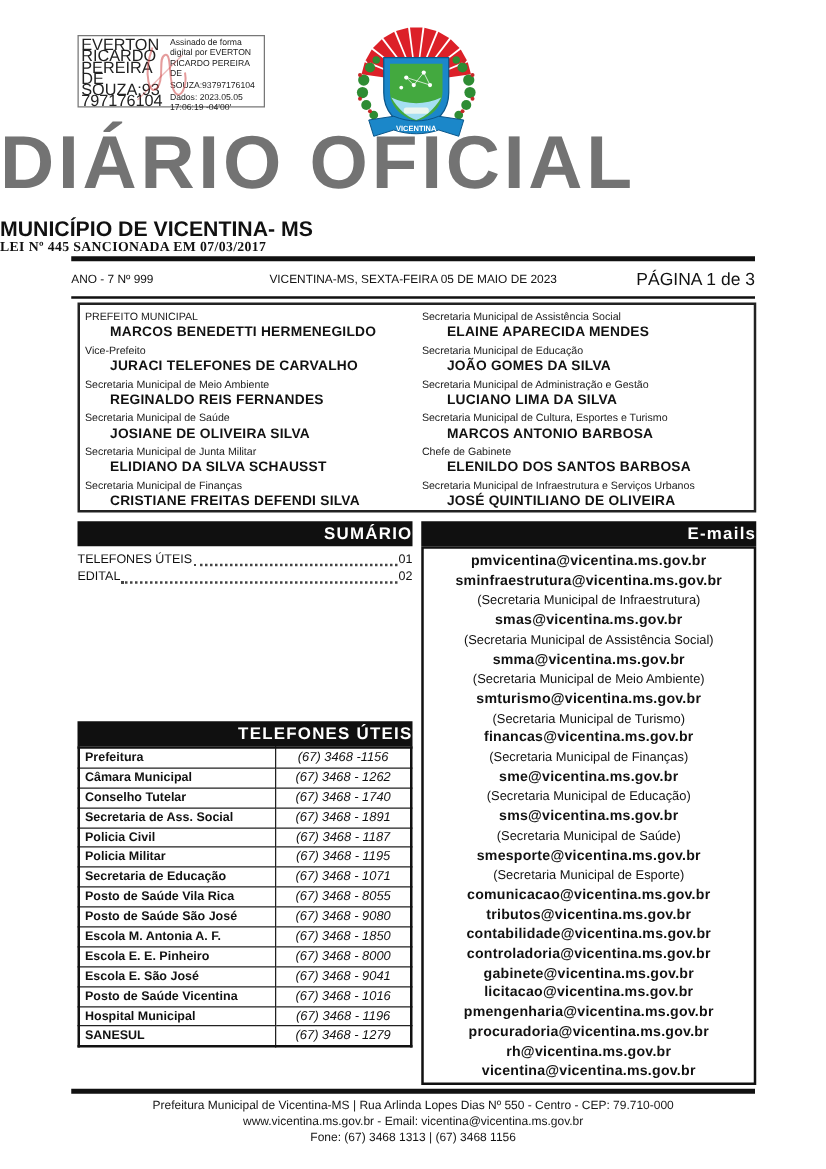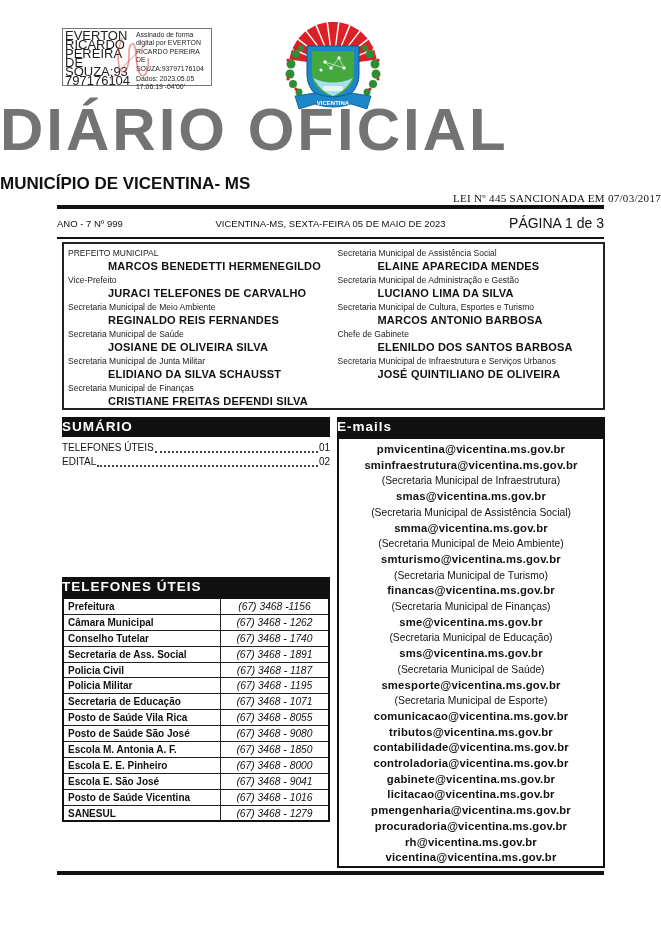--- a/index.html
+++ b/index.html
@@ -15,39 +15,39 @@
   .sig-scribble{position:absolute;left:92px;top:30px;}
 
   
   .crest{position:absolute;left:281px;top:16px;width:104px;height:104px;}
 
   
   .title{position:absolute;left:0;right:0;top:100px;text-align:left;
          font-family:Liberation Sans, sans-serif;font-weight:bold;font-size:60px;line-height:1;
          letter-spacing:3px;color:#737373;}
   .muni{position:absolute;left:0;right:0;top:174px;text-align:left;font-weight:bold;font-size:17px;}
-  .law{position:absolute;left:0;right:0;top:192px;text-align:right;
-       font-family:"Liberation Serif",serif;font-size:11px;letter-spacing:.3px;}
+  .law{position:absolute;left:0;right:0;top:192px;text-align:left;
+       font-family:"Liberation Serif",serif;font-size:11px;letter-spacing:.3px;font-weight:bold;}
   .rule-a{position:absolute;left:57px;width:547px;top:205px;height:4px;background:#111;}
   .inforow{position:absolute;left:57px;width:547px;top:211px;height:24px;display:flex;align-items:center;}
   .ano{width:130px;font-size:9.5px;}
   .date{flex:1;text-align:center;font-size:9.5px;}
   .pageind{width:130px;text-align:right;font-size:14px;}
   .rule-b{position:absolute;left:57px;width:547px;top:237px;height:2px;background:#111;}
 
   
   .officials{position:absolute;left:62px;top:242px;width:543px;height:168px;border:2px solid #222;
              box-sizing:border-box;display:flex;padding-top:3px;}
   .ocol{width:50%;}
   .official .role{font-size:8.5px;line-height:12px;padding-left:4px;color:#1a1a1a;}
-  .official .name{font-size:11px;font-weight:bold;line-height:15px;padding-left:44px;letter-spacing:.2px;white-space:nowrap;}
+  .official .name{font-size:11px;font-weight:bold;line-height:15px;padding-left:24px;letter-spacing:.2px;white-space:nowrap;}
 
   
   .bar{position:absolute;height:20px;background:#101010;color:#fff;font-weight:bold;
-       font-size:13.5px;line-height:20px;text-align:left;letter-spacing:1px;}
+       font-size:13.5px;line-height:20px;text-align:right;letter-spacing:1px;}
   .sum-bar{left:62px;top:417px;width:268px;}
   .em-bar{left:337px;top:417px;width:268px;}
   .ph-bar{left:62px;top:577px;width:268px;}
 
   
   .sum-items{position:absolute;left:62px;top:441px;width:268px;font-size:10px;}
   .sum-item{display:flex;align-items:flex-end;line-height:14px;}
   .sum-item .leader{flex:1;border-bottom:2px dotted #444;margin:0 1px 2px 1px;}
 
   
@@ -184,20 +184,24 @@
           <div class="name">CRISTIANE FREITAS DEFENDI SILVA</div>
         </div>
       </div>
     <div class="ocol">
 
         <div class="official">
           <div class="role">Secretaria Municipal de Assistência Social</div>
           <div class="name">ELAINE APARECIDA MENDES</div>
         </div>
 
+        <div class="official">
+          <div class="role">Secretaria Municipal de Educação</div>
+          <div class="name">JOÃO GOMES DA SILVA</div>
+        </div>
 
         <div class="official">
           <div class="role">Secretaria Municipal de Administração e Gestão</div>
           <div class="name">LUCIANO LIMA DA SILVA</div>
         </div>
 
         <div class="official">
           <div class="role">Secretaria Municipal de Cultura, Esportes e Turismo</div>
           <div class="name">MARCOS ANTONIO BARBOSA</div>
         </div>
@@ -392,23 +396,32 @@
           <td class="pname">Escola E. São José</td>
           <td class="pnum">(67) 3468 - 9041</td>
         </tr>
 
         <tr>
           <td class="pname">Posto de Saúde Vicentina</td>
           <td class="pnum">(67) 3468 - 1016</td>
         </tr>
 
 
+        <tr>
+          <td class="pname">Hospital Municipal</td>
+          <td class="pnum">(67) 3468 - 1196</td>
+        </tr>
 
         <tr>
           <td class="pname">SANESUL</td>
           <td class="pnum">(67) 3468 - 1279</td>
         </tr>
       </tbody>
   </table>
 
   <div class="foot-rule"></div>
+  <div class="footer">
+    <div>Prefeitura Municipal de Vicentina-MS | Rua Arlinda Lopes Dias Nº 550 - Centro - CEP: 79.710-000</div>
+    <div>www.vicentina.ms.gov.br - Email: vicentina@vicentina.ms.gov.br</div>
+    <div>Fone: (67) 3468 1313 | (67) 3468 1156</div>
+  </div>
 
 </div>
 
 </body></html>

